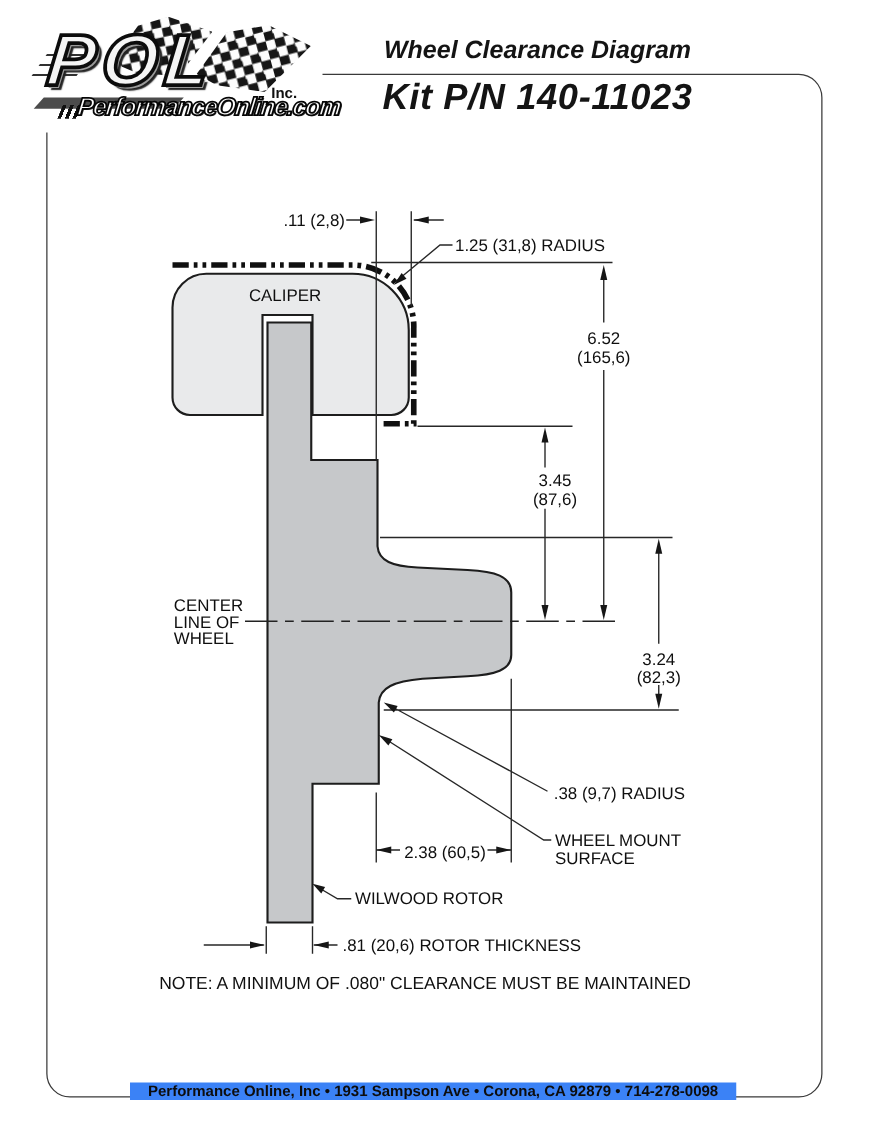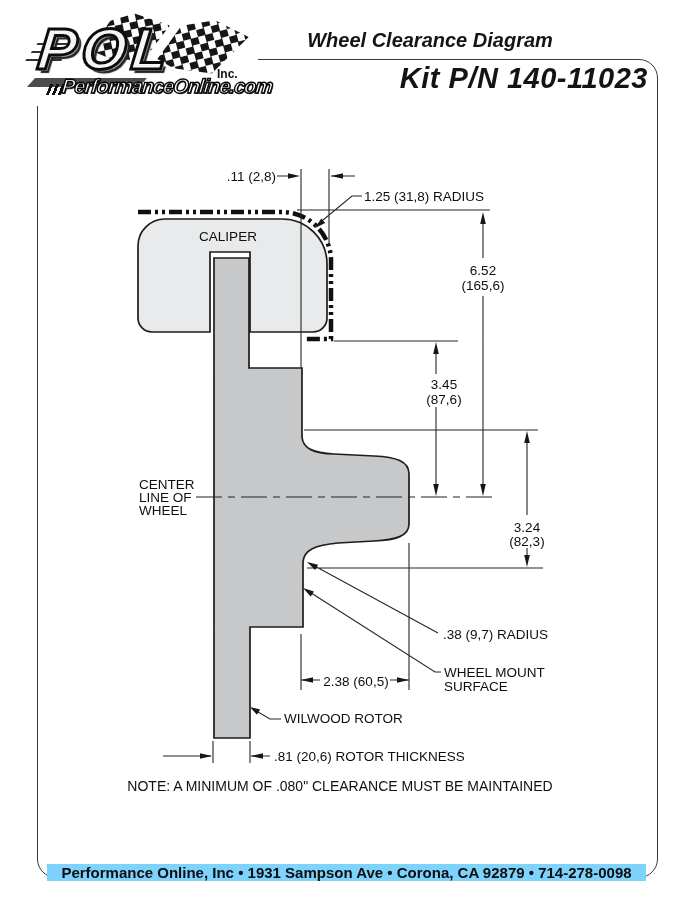--- a/index.html
+++ b/index.html
@@ -28,30 +28,30 @@
           transform:skewX(-42deg);}
   .film-marks{position:absolute;left:20px;top:71px;width:17px;height:11px;
               background:repeating-linear-gradient(90deg,#101010 0 3px,transparent 3px 6px);
               transform:skewX(-22deg);}
   .site{position:absolute;left:34px;top:62px;font-style:italic;font-weight:900;font-size:20px;
         letter-spacing:-1px;white-space:nowrap;color:#fcfcfc;transform:skewX(-6deg);
         -webkit-text-stroke:1.4px #050505;text-shadow:1px 1px 0 #333;}
   
   .doc-title{position:absolute;left:212px;top:29px;width:436px;text-align:center;z-index:2;
              font-style:italic;font-weight:bold;font-size:20px;color:#141414;}
-  .kit-pn{position:absolute;left:212px;top:62px;width:436px;text-align:right;z-index:2;
+  .kit-pn{position:absolute;left:212px;top:62px;width:436px;text-align:center;z-index:2;
           font-style:italic;font-weight:bold;font-size:29px;letter-spacing:.5px;color:#141414;}
   
   svg.diagram{position:absolute;left:0;top:0;z-index:2;}
   .dtxt{font-family:"Liberation Sans",sans-serif;font-size:13.5px;fill:#0f0f0f;}
   
   .note{position:absolute;left:40px;top:779px;width:600px;text-align:center;z-index:2;
         font-size:14px;line-height:15.5px;color:#101010;}
   .footer{position:absolute;left:37px;top:864px;width:619px;text-align:center;z-index:4;}
-  .footer span{background:#7dd3fc;padding:0 14px;font-weight:bold;font-size:15px;color:#0d0d0d;}
+  .footer span{background:#3b82f6;padding:0 14px;font-weight:bold;font-size:12px;color:#0d0d0d;}
 </style>
 </head>
 <body>
 
 <div class="page">
 
   <div class="frame"></div>
 
   <div class="logo">
     <div class="speedlines"></div>

